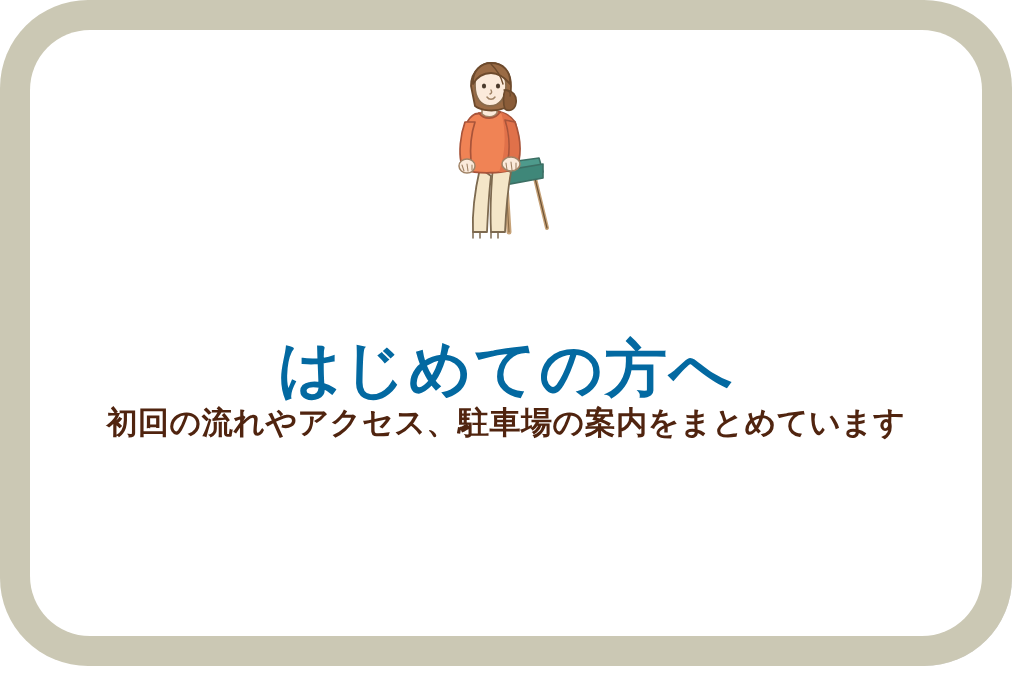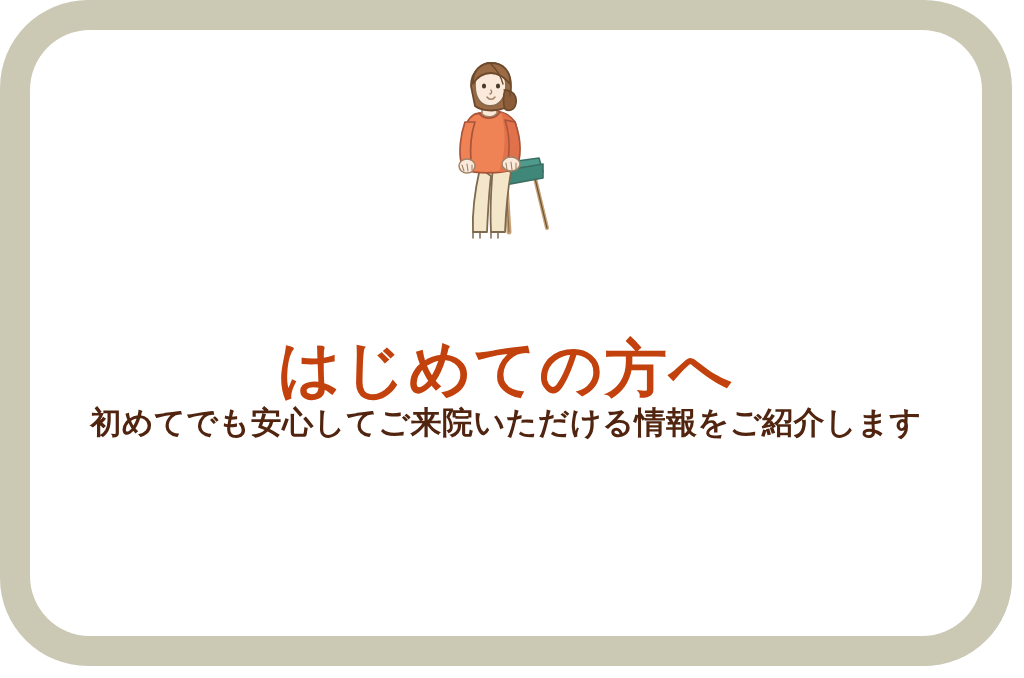--- a/index.html
+++ b/index.html
@@ -69,21 +69,21 @@
   .headline {
     position: absolute;
     left: 0;
     top: 261px;
     width: 100%;
     text-align: center;
     font-size: 62px;
     line-height: 72px;
     font-weight: 700;
     letter-spacing: 2px;
-    color: #c2410c;
+    color: #0369a1;
     white-space: nowrap;
   }
 
   
   .body-copy {
     position: absolute;
     left: 0;
     top: 368px;
     width: 100%;
     text-align: center;
@@ -195,19 +195,19 @@
             <path d="M60 30 C61 32 61 33 59 34" stroke="#a08366" stroke-width="1.4" fill="none"></path>
 
             <path d="M56 37 C58 40 62 40 64 37" stroke="#a08366" stroke-width="1.5" fill="none"></path>
           </g>
         </svg>
       </div>
 
       <h1 class="headline">はじめての方へ</h1>
 
       <div class="body-copy">
-        <span class="line">初めてでも安心してご来院いただける情報をご紹介します</span>
+        <span class="line">初回の流れやアクセス、駐車場の案内をまとめています</span>
       </div>
 
 
     </div>
   </div>
 </div>
 
 </body></html>

